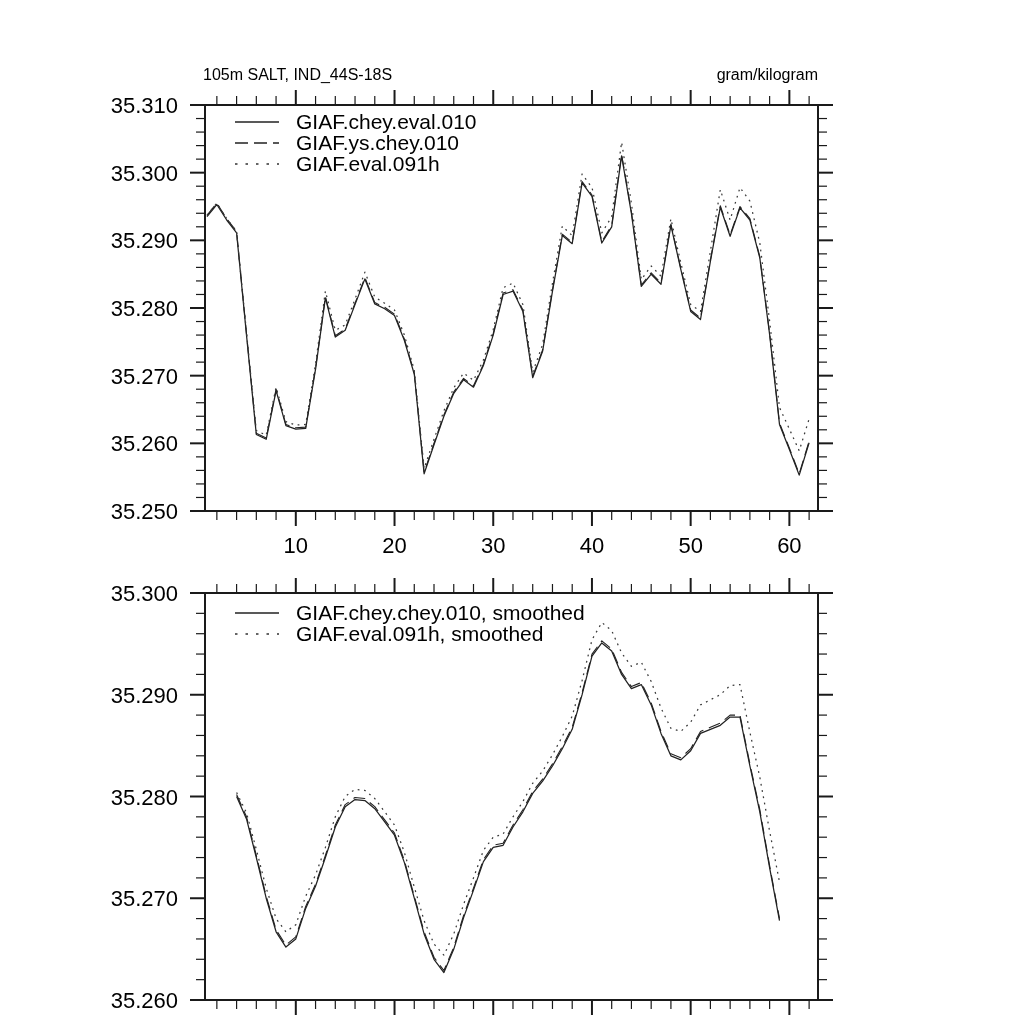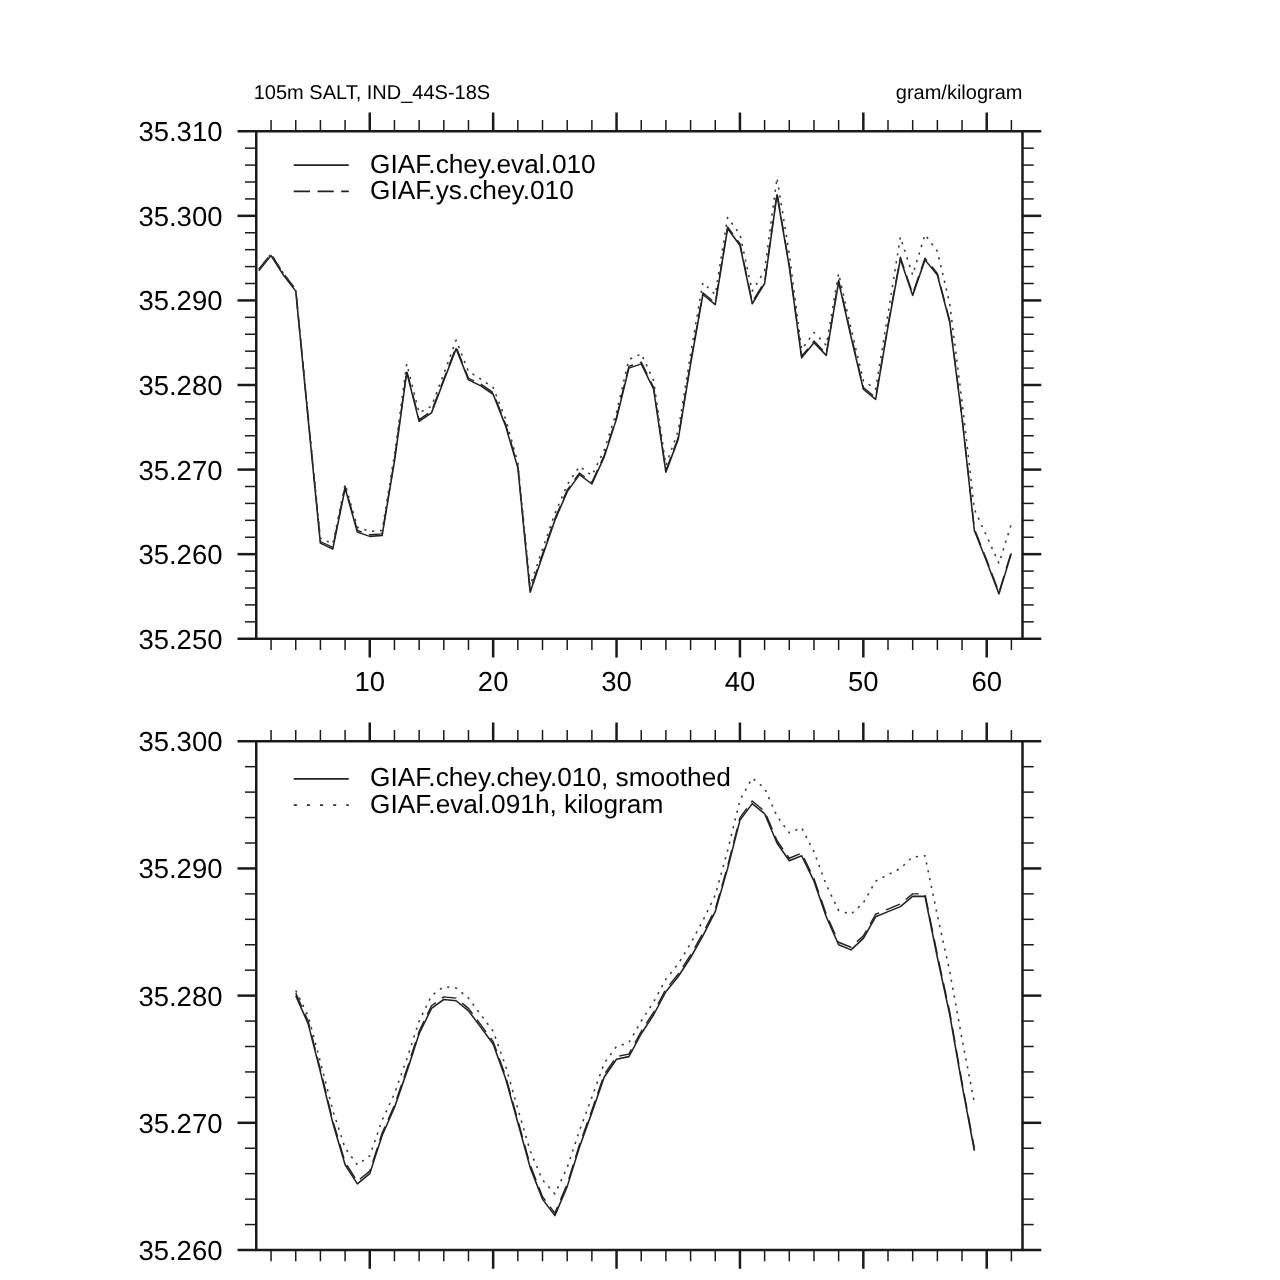--- a/index.html
+++ b/index.html
@@ -3,21 +3,21 @@
 <meta charset="utf-8">
 <style>
   html,body{margin:0;padding:0;background:#ffffff;}
   #canvas{position:relative;width:1024px;height:1024px;background:#ffffff;overflow:hidden;
           font-family:"Liberation Sans",sans-serif;color:#000;}
   #plot-svg{position:absolute;left:0;top:0;}
   #plot-svg text{font-family:"Liberation Sans",sans-serif;}
   .hdr{position:absolute;top:62px;height:26px;line-height:26px;font-size:16px;white-space:nowrap;}
   #chart-title{left:203px;}
   #units-label{right:206px;text-align:left;}
-  .legend{position:absolute;left:234px;margin-top:10px;}
+  .legend{position:absolute;left:234px;}
   #legend-top{top:112px;}
   #legend-bottom{top:603px;}
   .leg-row{display:flex;align-items:center;height:20.8px;white-space:nowrap;}
   .leg-line{width:46px;height:20px;margin-right:16px;flex:0 0 auto;}
   .leg-label{font-size:21px;line-height:20px;}
   .leg-solid{stroke:#222;stroke-width:1.4;}
   .leg-dashed{stroke:#222;stroke-width:1.4;stroke-dasharray:13 6;}
   .leg-dotted{stroke:#333;stroke-width:1.4;stroke-dasharray:2.5 8;}
 </style>
 </head>
@@ -295,30 +295,36 @@
           <line class="leg-solid" x1="1" y1="10" x2="45" y2="10"></line>
         </svg>
       <span class="leg-label">GIAF.chey.eval.010</span>
     </div>
     <div class="leg-row">
       <svg class="leg-line">
           <line class="leg-dashed" x1="1" y1="10" x2="45" y2="10"></line>
         </svg>
       <span class="leg-label">GIAF.ys.chey.010</span>
     </div>
+    <div class="leg-row">
+      <svg class="leg-line">
+          <line class="leg-dotted" x1="1" y1="10" x2="45" y2="10"></line>
+        </svg>
+      <span class="leg-label">GIAF.eval.091h</span>
+    </div>
   </div>
 
   <div class="legend" id="legend-bottom">
     <div class="leg-row">
       <svg class="leg-line">
           <line class="leg-solid" x1="1" y1="10" x2="45" y2="10"></line>
         </svg>
       <span class="leg-label">GIAF.chey.chey.010, smoothed</span>
     </div>
     <div class="leg-row">
       <svg class="leg-line">
           <line class="leg-dotted" x1="1" y1="10" x2="45" y2="10"></line>
         </svg>
-      <span class="leg-label">GIAF.eval.091h, kilogram</span>
+      <span class="leg-label">GIAF.eval.091h, smoothed</span>
     </div>
   </div>
 
 </div>
 
 </body></html>

